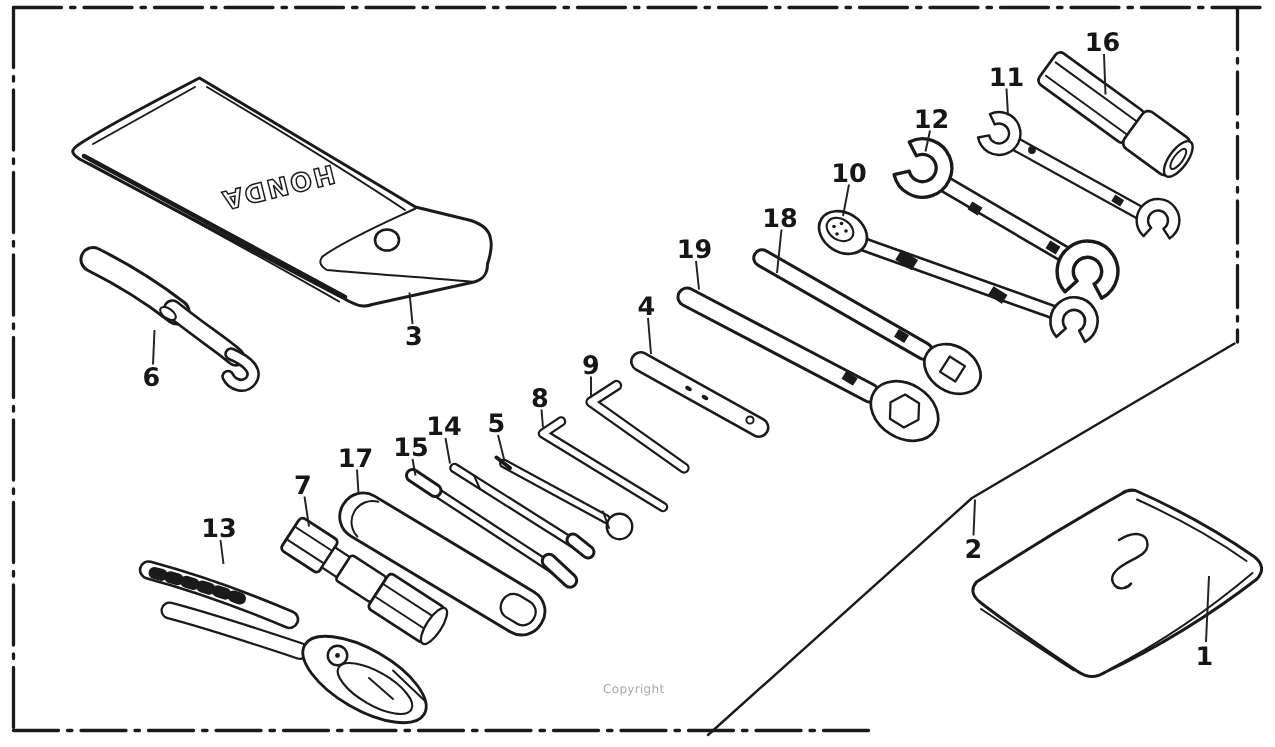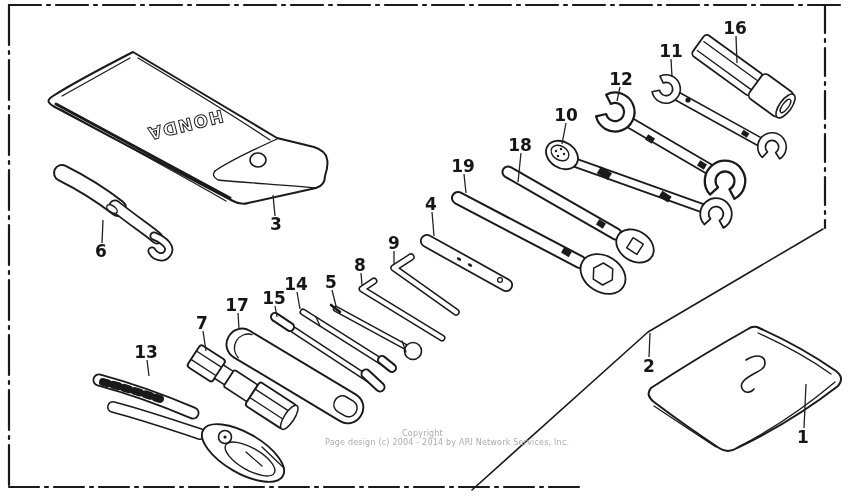--- a/index.html
+++ b/index.html
@@ -5,21 +5,21 @@
   html,body{margin:0;padding:0;background:#e8e8e8;}
   .stage{position:relative;width:850px;height:498px;background:#ffffff;overflow:hidden;
          font-family:"DejaVu Sans",sans-serif;}
   .stage svg{position:absolute;left:0;top:0;}
   .num{font-family:"DejaVu Sans",sans-serif;font-size:17px;font-weight:700;fill:#161616;}
   .k{stroke:#1a1a1a;fill:none;stroke-linecap:round;stroke-linejoin:round;}
   .w{stroke:#ffffff;fill:none;stroke-linecap:round;stroke-linejoin:round;}
   .f{fill:#ffffff;stroke:#1a1a1a;stroke-linejoin:round;}
   .thin{stroke:#1a1a1a;fill:none;stroke-width:1.3;stroke-linecap:round;}
   .leader{stroke:#222;stroke-width:1.3;}
-  .watermark{position:absolute;left:325px;top:429px;width:195px;text-align:center;
+  .watermark{position:absolute;left:325px;top:455px;width:195px;text-align:center;
              color:#ababab;font-size:8px;line-height:9px;letter-spacing:.2px;}
   .watermark div{white-space:nowrap;}
 </style>
 </head>
 <body>
 
 <div class="stage">
 <svg width="850" height="498" viewBox="0 0 850 498">
   <defs>
     <path id="oe" d="M11.8,-9.2 A15,15 0 1 0 11.8,9.2 L5.5,4.3 A7,7 0 1 1 5.5,-4.3 Z" fill="#fff" stroke="#1a1a1a" stroke-width="1.7" stroke-linejoin="round"></path>
@@ -239,15 +239,14 @@
     <text class="num" x="274" y="304" text-anchor="middle">15</text>
     <text class="num" x="735" y="34" text-anchor="middle">16</text>
     <text class="num" x="237" y="311" text-anchor="middle">17</text>
     <text class="num" x="520" y="151" text-anchor="middle">18</text>
     <text class="num" x="463" y="172" text-anchor="middle">19</text>
   </g>
 </svg>
 
 <div class="watermark">
   <div>Copyright</div>
-  <div>Page design (c) 2004 - 2014 by ARI Network Services, Inc.</div>
 </div>
 </div>
 
 </body></html>

